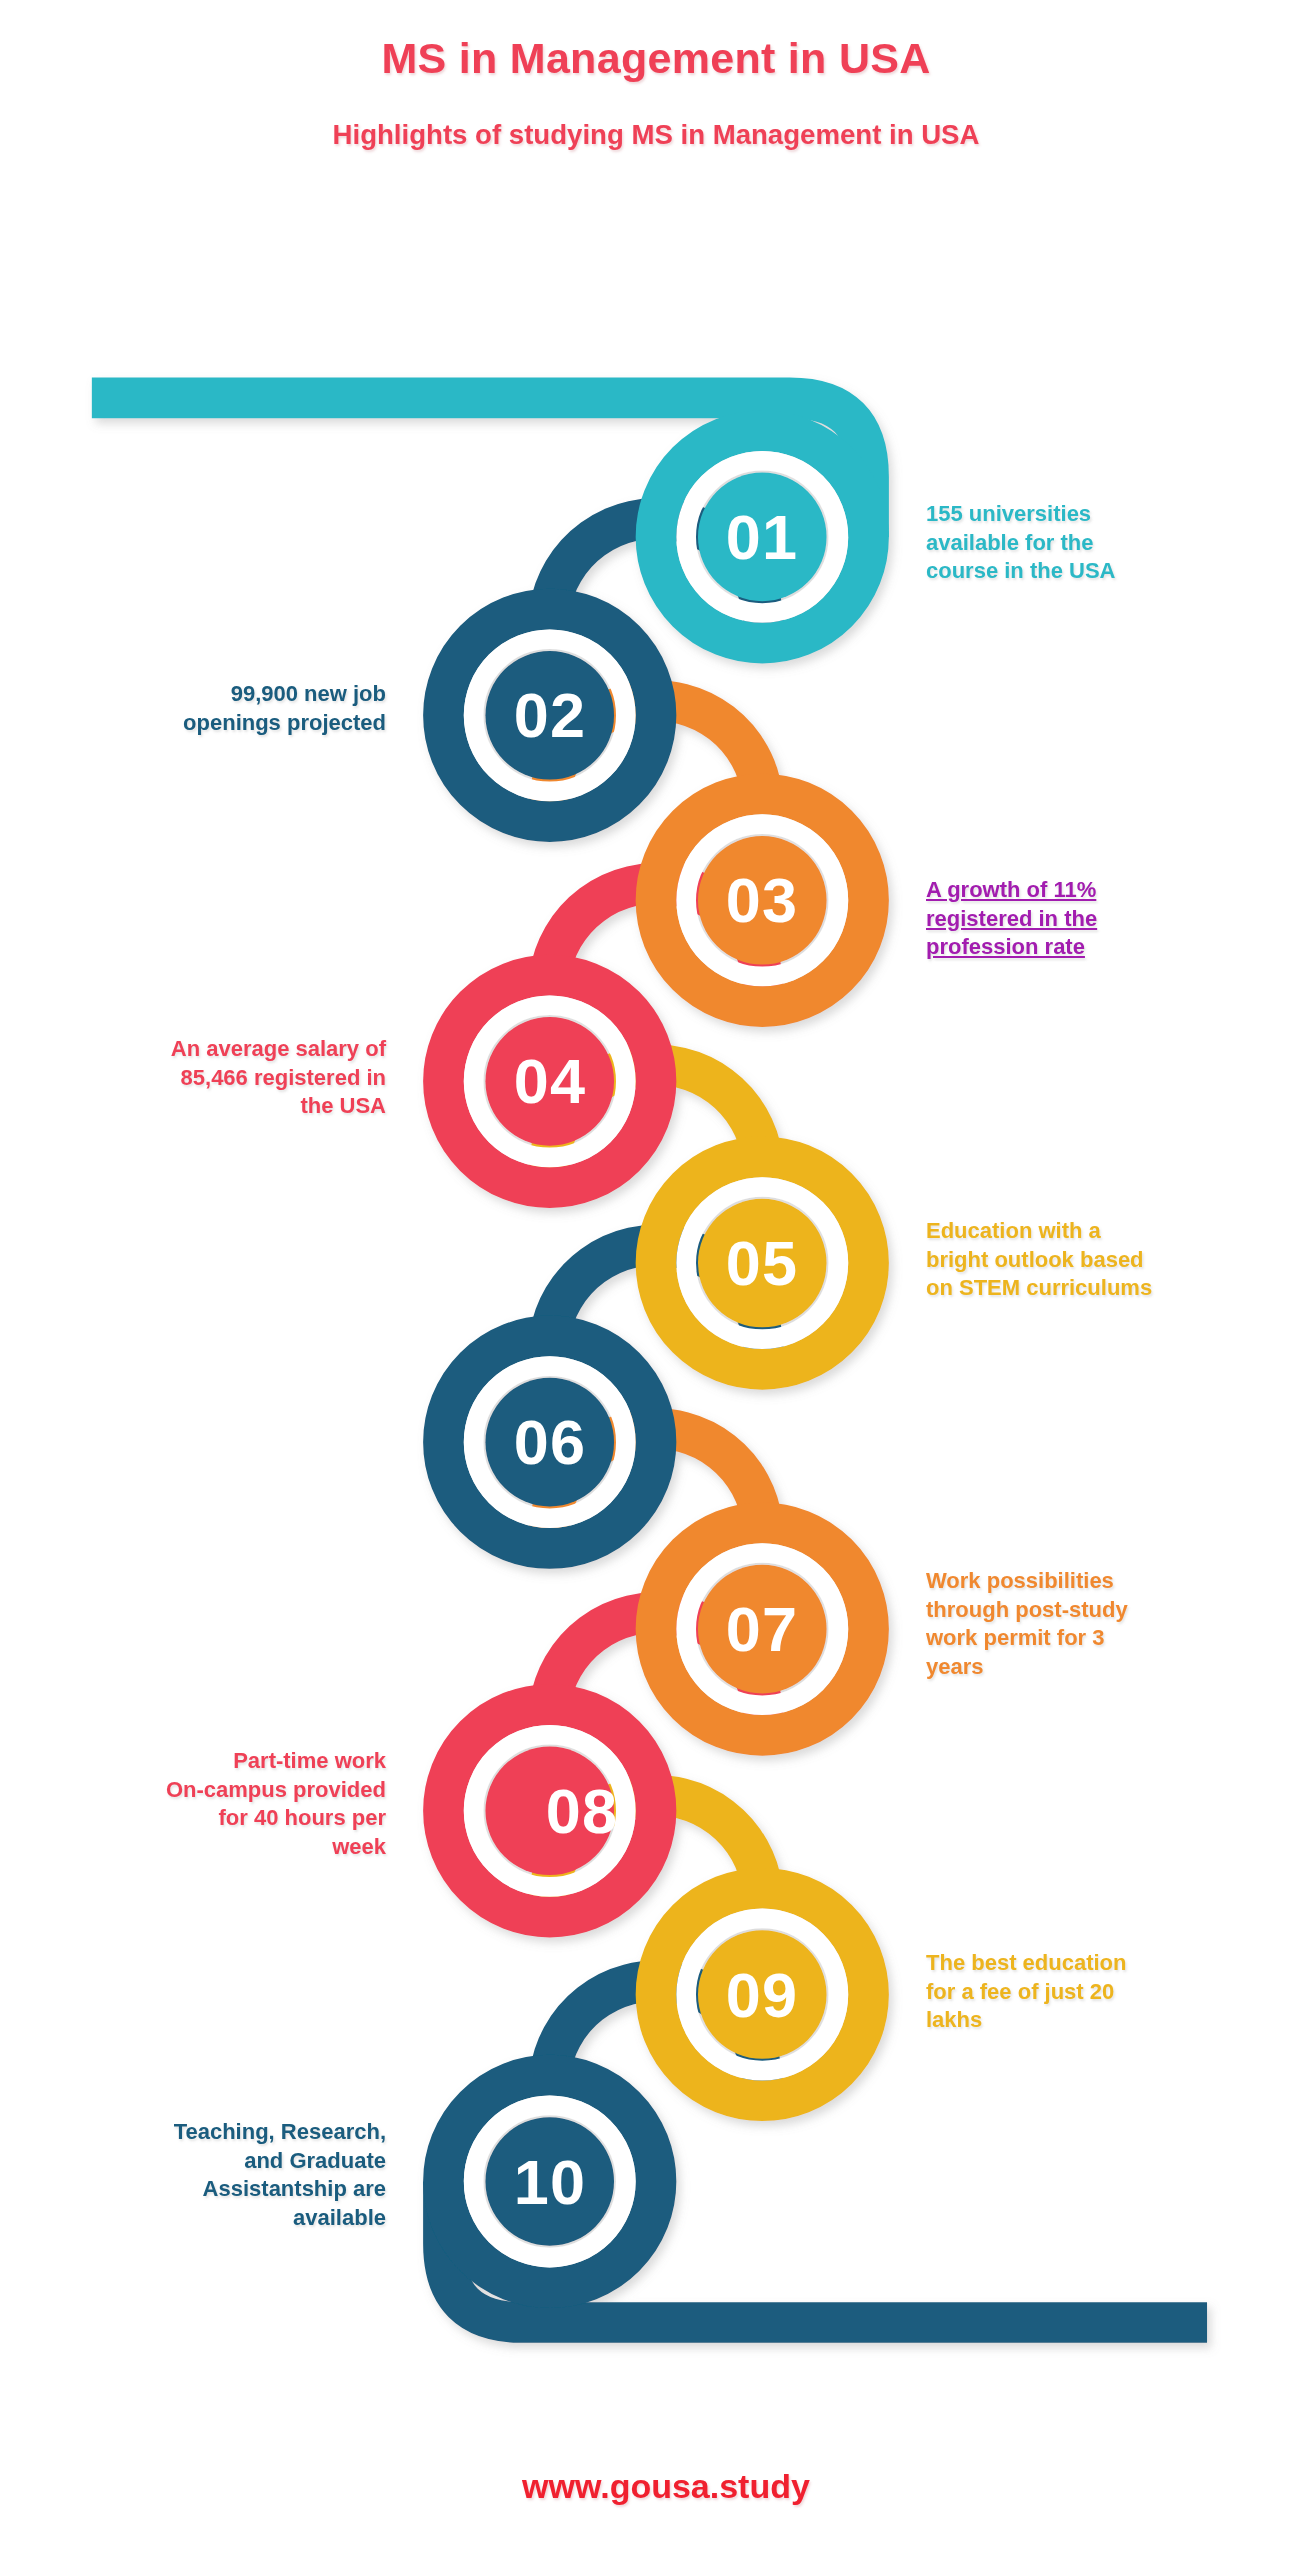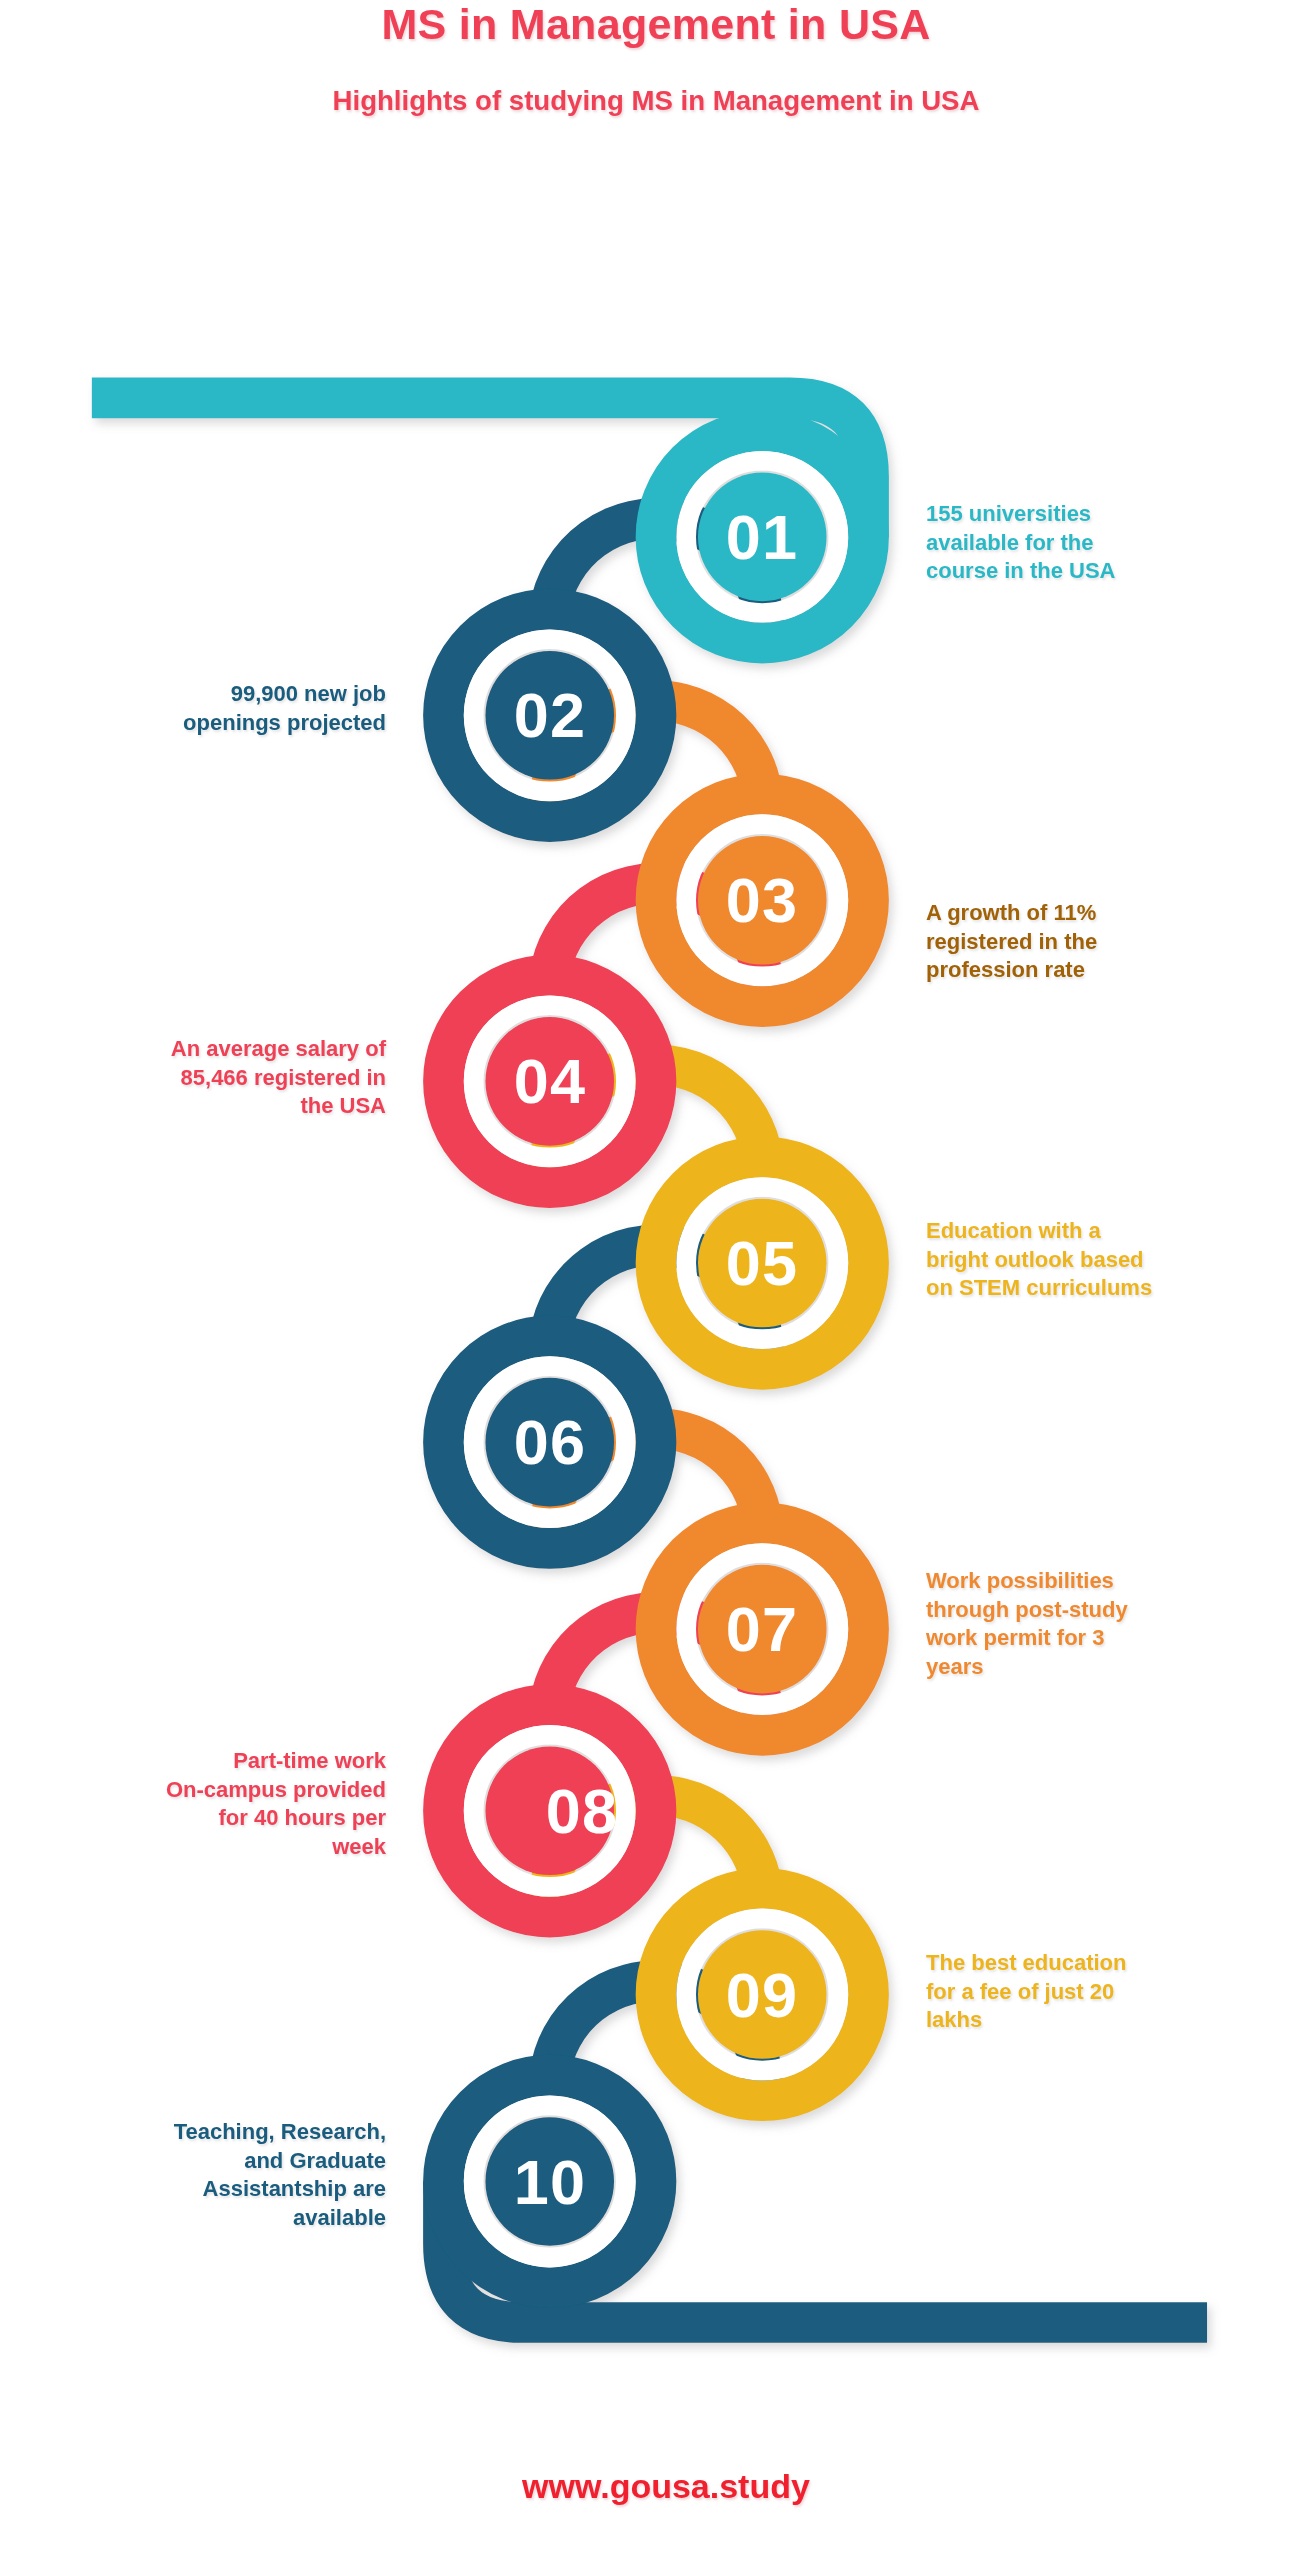--- a/index.html
+++ b/index.html
@@ -14,20 +14,21 @@
     position: relative;
     overflow: hidden;
   }
 
   
   .header {
     position: absolute;
     top: 0; left: 0;
     width: 1312px;
     text-align: center;
+    padding-top: 34px;
   }
   .main-title {
     font-size: 43px;
     font-weight: bold;
     color: #EF4056;
     letter-spacing: 0.3px;
     margin: 0;
     text-shadow: 1.3px 2px 2.6px rgba(200,120,130,0.30);
   }
   .sub-title {
@@ -174,21 +175,21 @@
       </g>
   </svg>
 <div class="num" style="left: 762px; top: 537px;">01</div>
     <div class="caption right" style="color: rgb(43, 184, 198); top: 500px; left: 926px; width: 302px;">155 universities
 available for the
 course in the USA</div>
     <div class="num" style="left: 550px; top: 715px;">02</div>
     <div class="caption left" style="color: rgb(26, 92, 126); top: 680px; left: 84px; width: 302px;">99,900 new job
 openings projected</div>
     <div class="num" style="left: 762px; top: 900px;">03</div>
-    <div class="caption right" style="color: #a16207; top: 899px; left: 926px; width: 302px;">A growth of 11%
+    <div class="caption right" style="color: #a21caf; top: 876px; left: 926px; width: 302px; text-decoration: underline;">A growth of 11%
 registered in the
 profession rate</div>
     <div class="num" style="left: 550px; top: 1081px;">04</div>
     <div class="caption left" style="color: rgb(239, 64, 86); top: 1035px; left: 84px; width: 302px;">An average salary of
 85,466 registered in
 the USA</div>
     <div class="num" style="left: 762px; top: 1263px;">05</div>
     <div class="caption right" style="color: rgb(237, 180, 30); top: 1217px; left: 926px; width: 302px;">Education with a
 bright outlook based
 on STEM curriculums</div>

